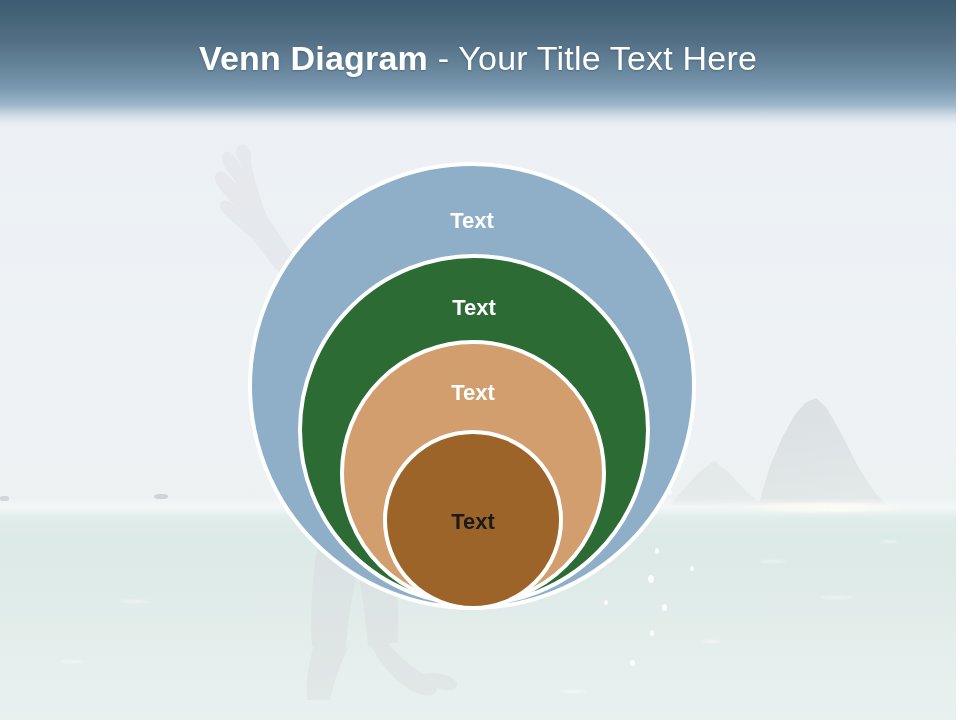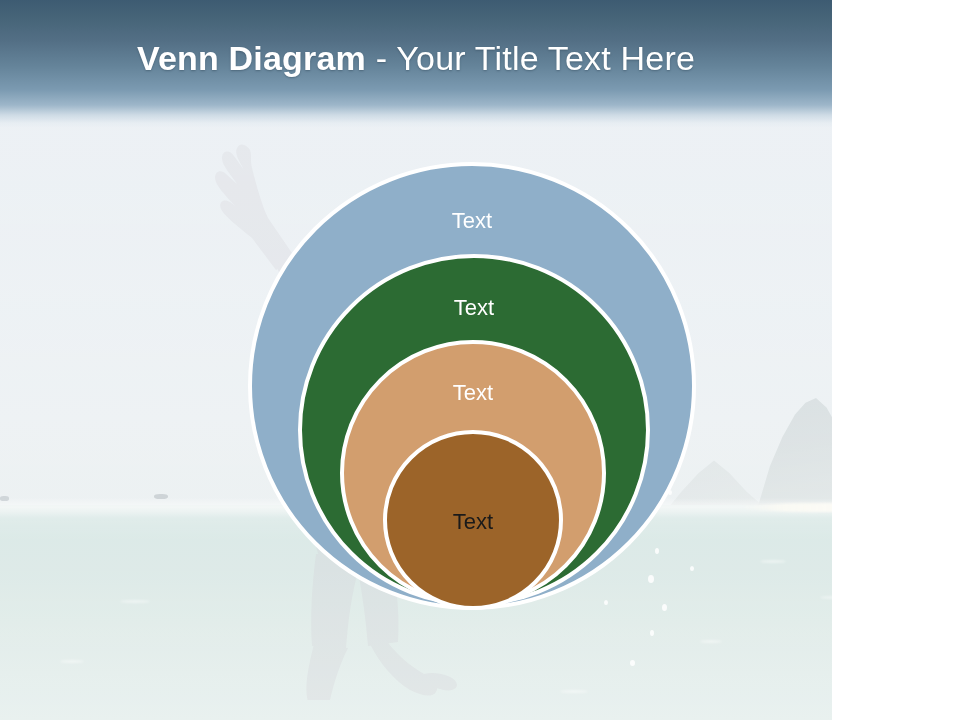--- a/index.html
+++ b/index.html
@@ -7,21 +7,21 @@
     margin: 0;
     padding: 0;
     background: #ffffff;
   }
   body {
     font-family: "Liberation Sans", sans-serif;
   }
 
   #slide {
     position: relative;
-    width: 832px;
+    width: 956px;
     height: 720px;
     overflow: hidden;
     background: #fca5a5;
   }
 
   
   .photo {
     position: absolute;
     inset: 0;
     overflow: hidden;
@@ -185,20 +185,21 @@
   .header-title .strong { font-weight: bold; }
   .header-title .light  { font-weight: normal; }
 
   
   .venn {
     position: absolute;
     left: 0; top: 0;
     width: 960px;
     height: 720px;
     pointer-events: none;
+    font-weight: bold;
   }
   .circle {
     position: absolute;
     border-radius: 50%;
     border: 4px solid #ffffff;
     box-sizing: border-box;
     pointer-events: auto;
   }
   .circle-label {
     position: absolute;

